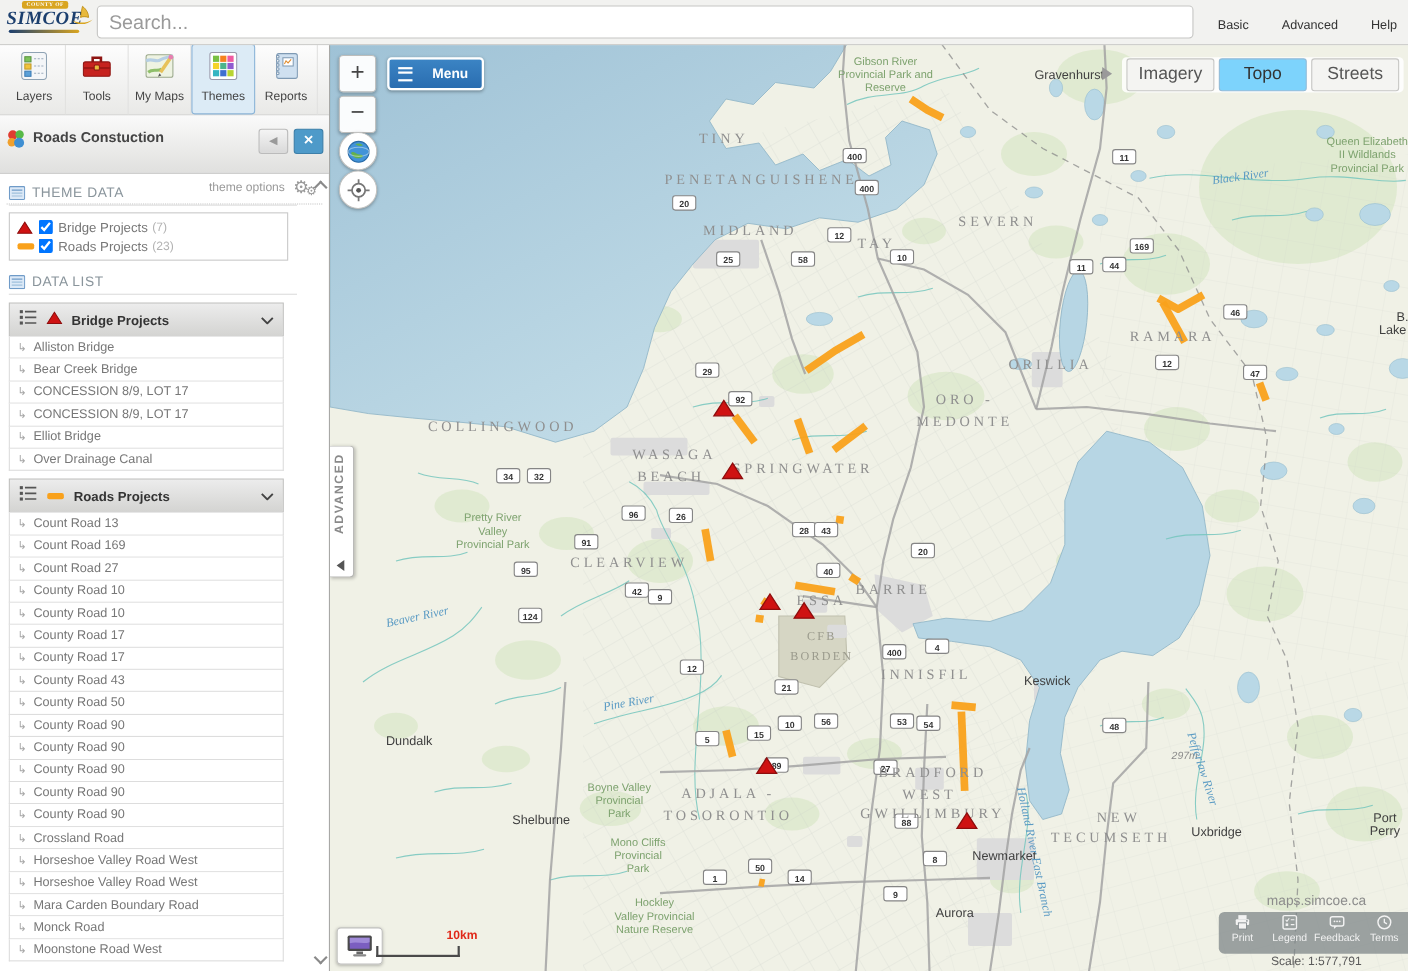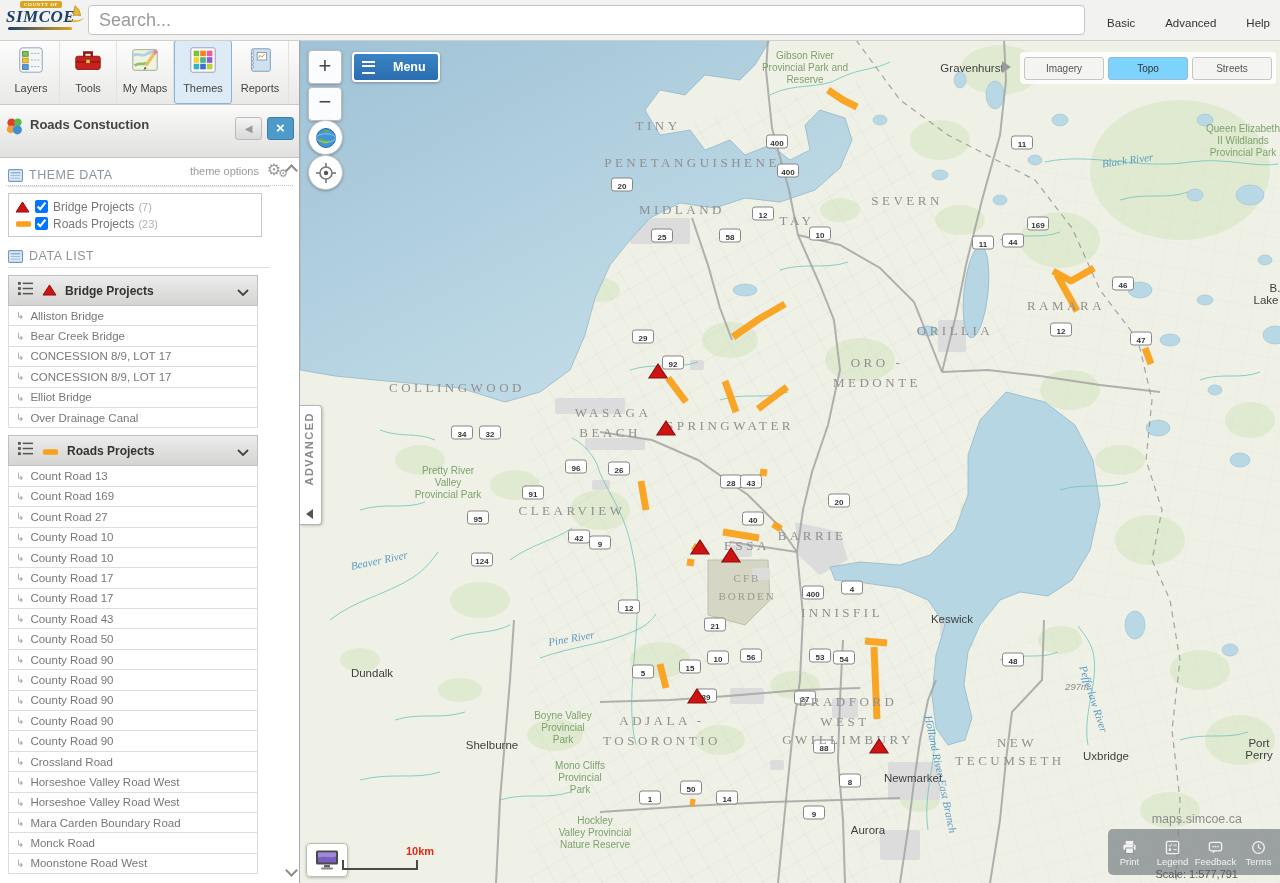--- a/index.html
+++ b/index.html
@@ -94,31 +94,31 @@
   .advanced-tab{position:absolute;left:0;top:365px;width:21px;height:118px;background:#fff;
     border:1px solid #b5b5b3;border-left:none;border-radius:0 4px 4px 0;box-shadow:1px 1px 3px rgba(0,0,0,.2);cursor:pointer}
   .advanced-tab .vtext{position:absolute;left:3px;top:6px;writing-mode:vertical-rl;transform:rotate(180deg);
     font:bold 11px "Liberation Sans",sans-serif;letter-spacing:1.5px;color:#8a8a8a}
   .advanced-tab .tri{position:absolute;left:6px;bottom:5px;width:0;height:0;
     border-top:5px solid transparent;border-bottom:5px solid transparent;border-right:7px solid #555}
   .basemap-bar{position:absolute;right:4px;top:12px;height:32px;background:rgba(255,255,255,.85);
     border-radius:4px;display:flex;align-items:center;padding:0 4px;gap:4px}
   .bm-arrow{position:absolute;left:-18px;top:9px;width:0;height:0;border-top:6px solid transparent;
     border-bottom:6px solid transparent;border-left:9px solid #9a9a9a;cursor:pointer}
-  .bm-btn{min-width:62px;text-align:center;font-size:10px;color:#555;background:#f4f4f2;
+  .bm-btn{min-width:62px;text-align:center;font-size:16px;color:#555;background:#f4f4f2;
     border:1px solid #c6c6c4;border-radius:3px;padding:5px 8px;cursor:pointer}
   .bm-btn.active{background:#7dd3fc;border-color:#93bbd7;color:#333}
   .monitor-btn{left:6px;top:803px;width:40px;height:32px;display:flex;align-items:center;justify-content:center;position:absolute}
   .monitor-btn svg{width:26px;height:22px}
   .scalebar{position:absolute;left:42px;top:820px;width:72px;height:8px;
     border-left:2px solid #4a4a4a;border-right:2px solid #4a4a4a;border-bottom:2px solid #4a4a4a}
   .scalebar-label{position:absolute;left:106px;top:805px;font:bold 11px "Liberation Sans",sans-serif;color:#e02818}
   .map-credit{position:absolute;right:38px;top:772px;font-size:12.5px;color:#8c8c8c}
-  .footer-bar{position:absolute;right:0;top:789px;width:172px;height:46px;background:rgba(122,130,133,.72);
-    border-radius:5px 0 0 5px;display:flex;align-items:center}
+  .footer-bar{position:absolute;right:0;top:789px;width:172px;height:38px;background:rgba(122,130,133,.72);
+    border-radius:5px 0 0 5px;display:flex;}
   .fbtn{flex:1;text-align:center;color:#f2f2f2;cursor:pointer}
   .fbtn svg{width:15px;height:15px;display:block;margin:2px auto 0}
   .fbtn .flabel{font-size:9.5px;margin-top:1px}
   .map-scaletext{position:absolute;right:42px;top:828px;font-size:11px;color:#5a5a5a}
 </style>
 </head>
 <body>
 
 <div class="topbar">
   <div class="logo">

